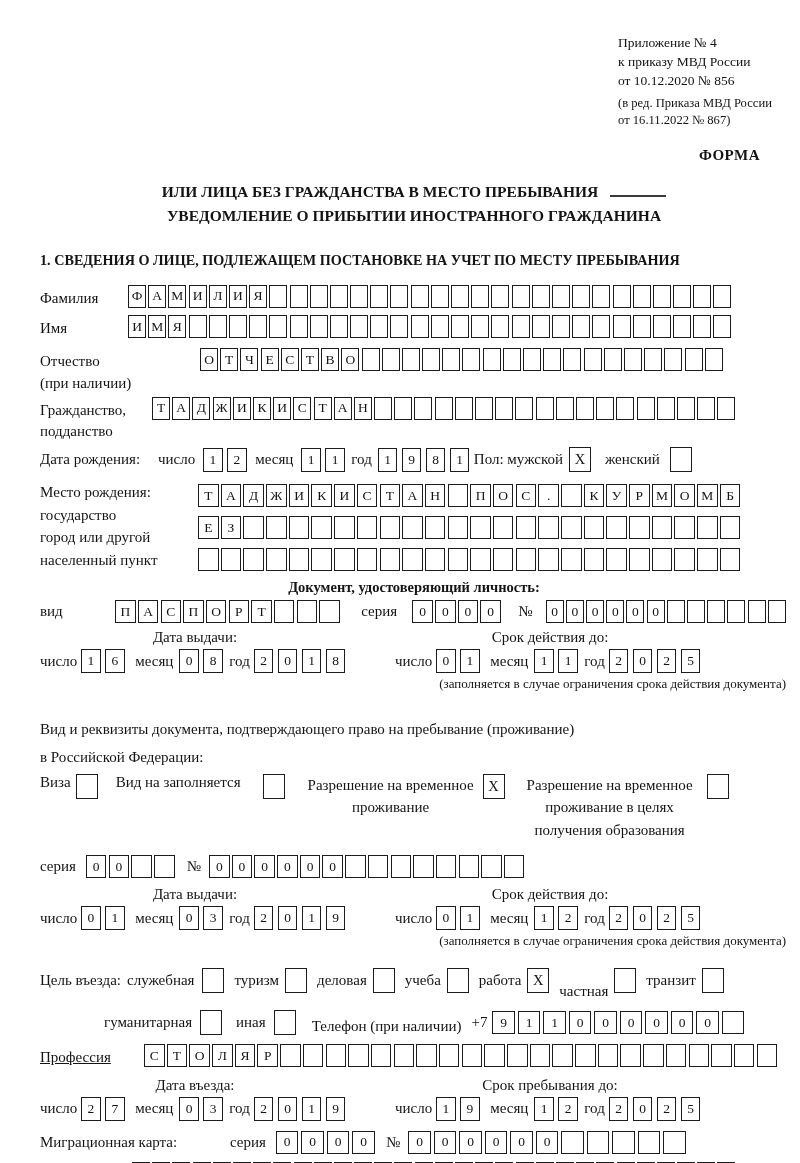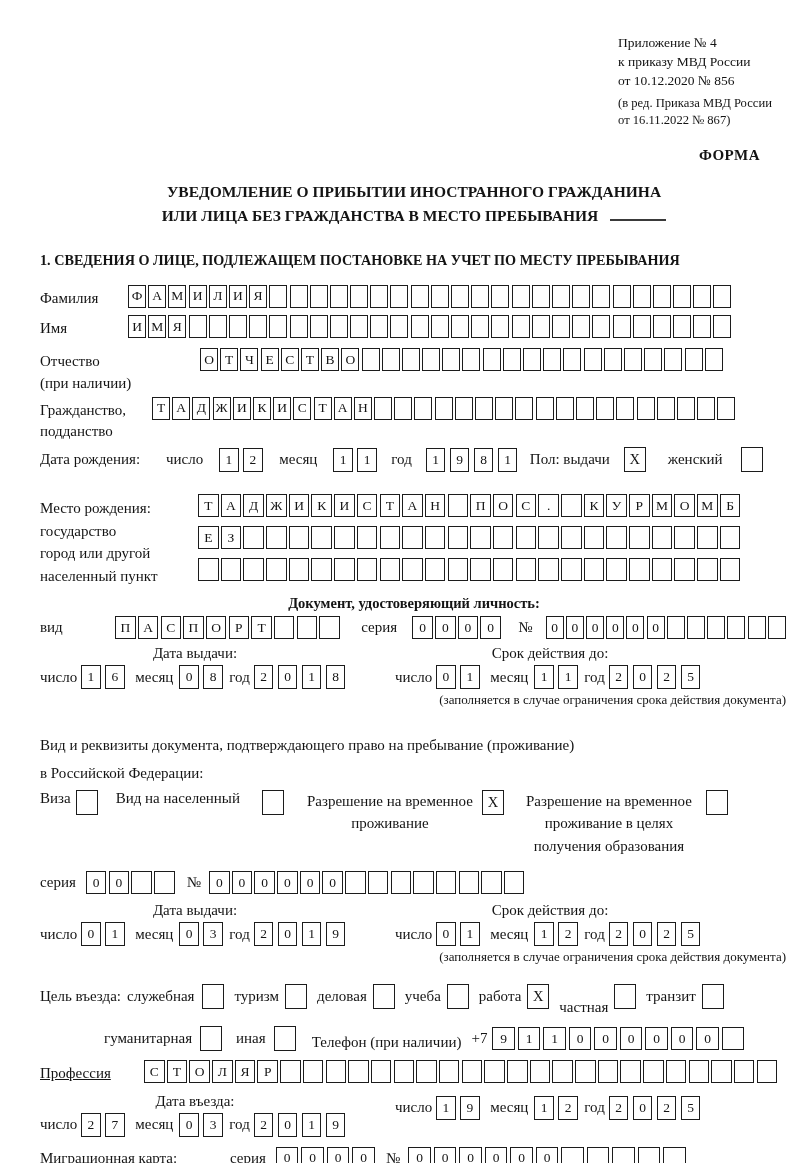--- a/index.html
+++ b/index.html
@@ -52,22 +52,22 @@
     <div>к приказу МВД России</div>
     <div>от 10.12.2020 № 856</div>
   </div>
   <div class="annex-note">
     <div>(в ред. Приказа МВД России</div>
     <div>от 16.11.2022 № 867)</div>
   </div>
   <div class="forma">ФОРМА</div>
 
   <div class="title">
+    <div><span>ИЛИ ЛИЦА БЕЗ ГРАЖДАНСТВА В МЕСТО ПРЕБЫВАНИЯ</span><span class="blank"></span></div>
     <div>УВЕДОМЛЕНИЕ О ПРИБЫТИИ ИНОСТРАННОГО ГРАЖДАНИНА</div>
-    <div><span>ИЛИ ЛИЦА БЕЗ ГРАЖДАНСТВА В МЕСТО ПРЕБЫВАНИЯ</span><span class="blank"></span></div>
   </div>
 
   <div class="sect">1. СВЕДЕНИЯ О ЛИЦЕ, ПОДЛЕЖАЩЕМ ПОСТАНОВКЕ НА УЧЕТ ПО МЕСТУ ПРЕБЫВАНИЯ</div>
 
   <div class="row" style="margin-top:16px;">
     <span class="flabel" style="width:88px;">Фамилия</span>
     <span class="cells">
         <span class="cell">Ф</span>
         <span class="cell">А</span>
         <span class="cell">М</span>
@@ -203,46 +203,46 @@
         <span class="cell"></span>
         <span class="cell"></span>
         <span class="cell"></span>
         <span class="cell"></span>
         <span class="cell"></span>
         <span class="cell"></span>
         <span class="cell"></span>
       </span>
   </div>
 
-  <div class="row" style="margin-top:4px;align-items:center;gap:8px;">
+  <div class="row" style="margin-top:4px;align-items:center;">
     <span class="flabel" style="width:118px;padding-top:0;">Дата рождения:</span>
     <span class="dl" style="font-size:15px;margin-right:8px;">число</span>
     <span class="cells cells-d">
         <span class="cell">1</span>
         <span class="cell">2</span>
       </span>
     <span class="dl" style="font-size:15px;margin:0 8px 0 4px;">месяц</span>
     <span class="cells cells-d">
         <span class="cell">1</span>
         <span class="cell">1</span>
       </span>
     <span class="dl" style="font-size:15px;margin:0 6px 0 2px;">год</span>
     <span class="cells cells-d">
         <span class="cell">1</span>
         <span class="cell">9</span>
         <span class="cell">8</span>
         <span class="cell">1</span>
       </span>
-    <span class="dl" style="font-size:15px;margin-right:6px;">Пол: выдачи</span>
+    <span class="dl" style="font-size:15px;margin-right:6px;">Пол: мужской</span>
     <span class="checkbox">X</span>
     <span class="dl" style="font-size:15px;margin:0 10px 0 14px;">женский</span>
     <span class="checkbox"></span>
   </div>
 
-  <div class="row" style="margin-top:22px;">
+  <div class="row" style="margin-top:6px;align-items:flex-end;">
     <span class="flabel" style="width:158px;line-height:1.5;">
       <span style="display:block;">Место рождения:</span>
       <span style="display:block;">государство</span>
       <span style="display:block;">город или другой</span>
       <span style="display:block;">населенный пункт</span>
     </span>
     <span class="stackrows">
       <span class="cells cells-md row0" style="display:flex;">
           <span class="cell">Т</span>
           <span class="cell">А</span>
@@ -416,21 +416,21 @@
     <div>Вид и реквизиты документа, подтверждающего право на пребывание (проживание)</div>
     <div>в Российской Федерации:</div>
   </div>
 
   <div class="row" style="margin-top:2px;">
     <span class="opt">
       <span class="opt-label">Виза</span>
       <span class="checkbox" style="margin-left:5px;"></span>
     </span>
     <span class="opt" style="margin-left:18px;">
-      <span class="opt-label">Вид на населенный</span>
+      <span class="opt-label">Вид на заполняется</span>
       <span class="checkbox" style="margin-left:22px;"></span>
     </span>
     <span class="opt" style="margin-left:22px;">
       <span class="opt-label-c" style="width:168px;">Разрешение на временное проживание</span>
       <span class="checkbox" style="margin-left:8px;">X</span>
     </span>
     <span class="opt" style="margin-left:16px;">
       <span class="opt-label-c" style="width:178px;">Разрешение на временное проживание в целях получения образования</span>
       <span class="checkbox" style="margin-left:8px;"></span>
     </span>
@@ -601,20 +601,21 @@
         <span class="dl" style="margin:0 4px 0 2px;">год</span>
         <span class="cells cells-d">
             <span class="cell">2</span>
             <span class="cell">0</span>
             <span class="cell">1</span>
             <span class="cell">9</span>
           </span>
       </div>
     </div>
     <div class="col-r">
+      <div class="group-head">Срок пребывания до:</div>
       <div class="date-line">
         <span class="dl">число</span>
         <span class="cells cells-d" style="margin-left:4px;">
             <span class="cell">1</span>
             <span class="cell">9</span>
           </span>
         <span class="dl" style="margin:0 6px 0 6px;">месяц</span>
         <span class="cells cells-d">
             <span class="cell">1</span>
             <span class="cell">2</span>

